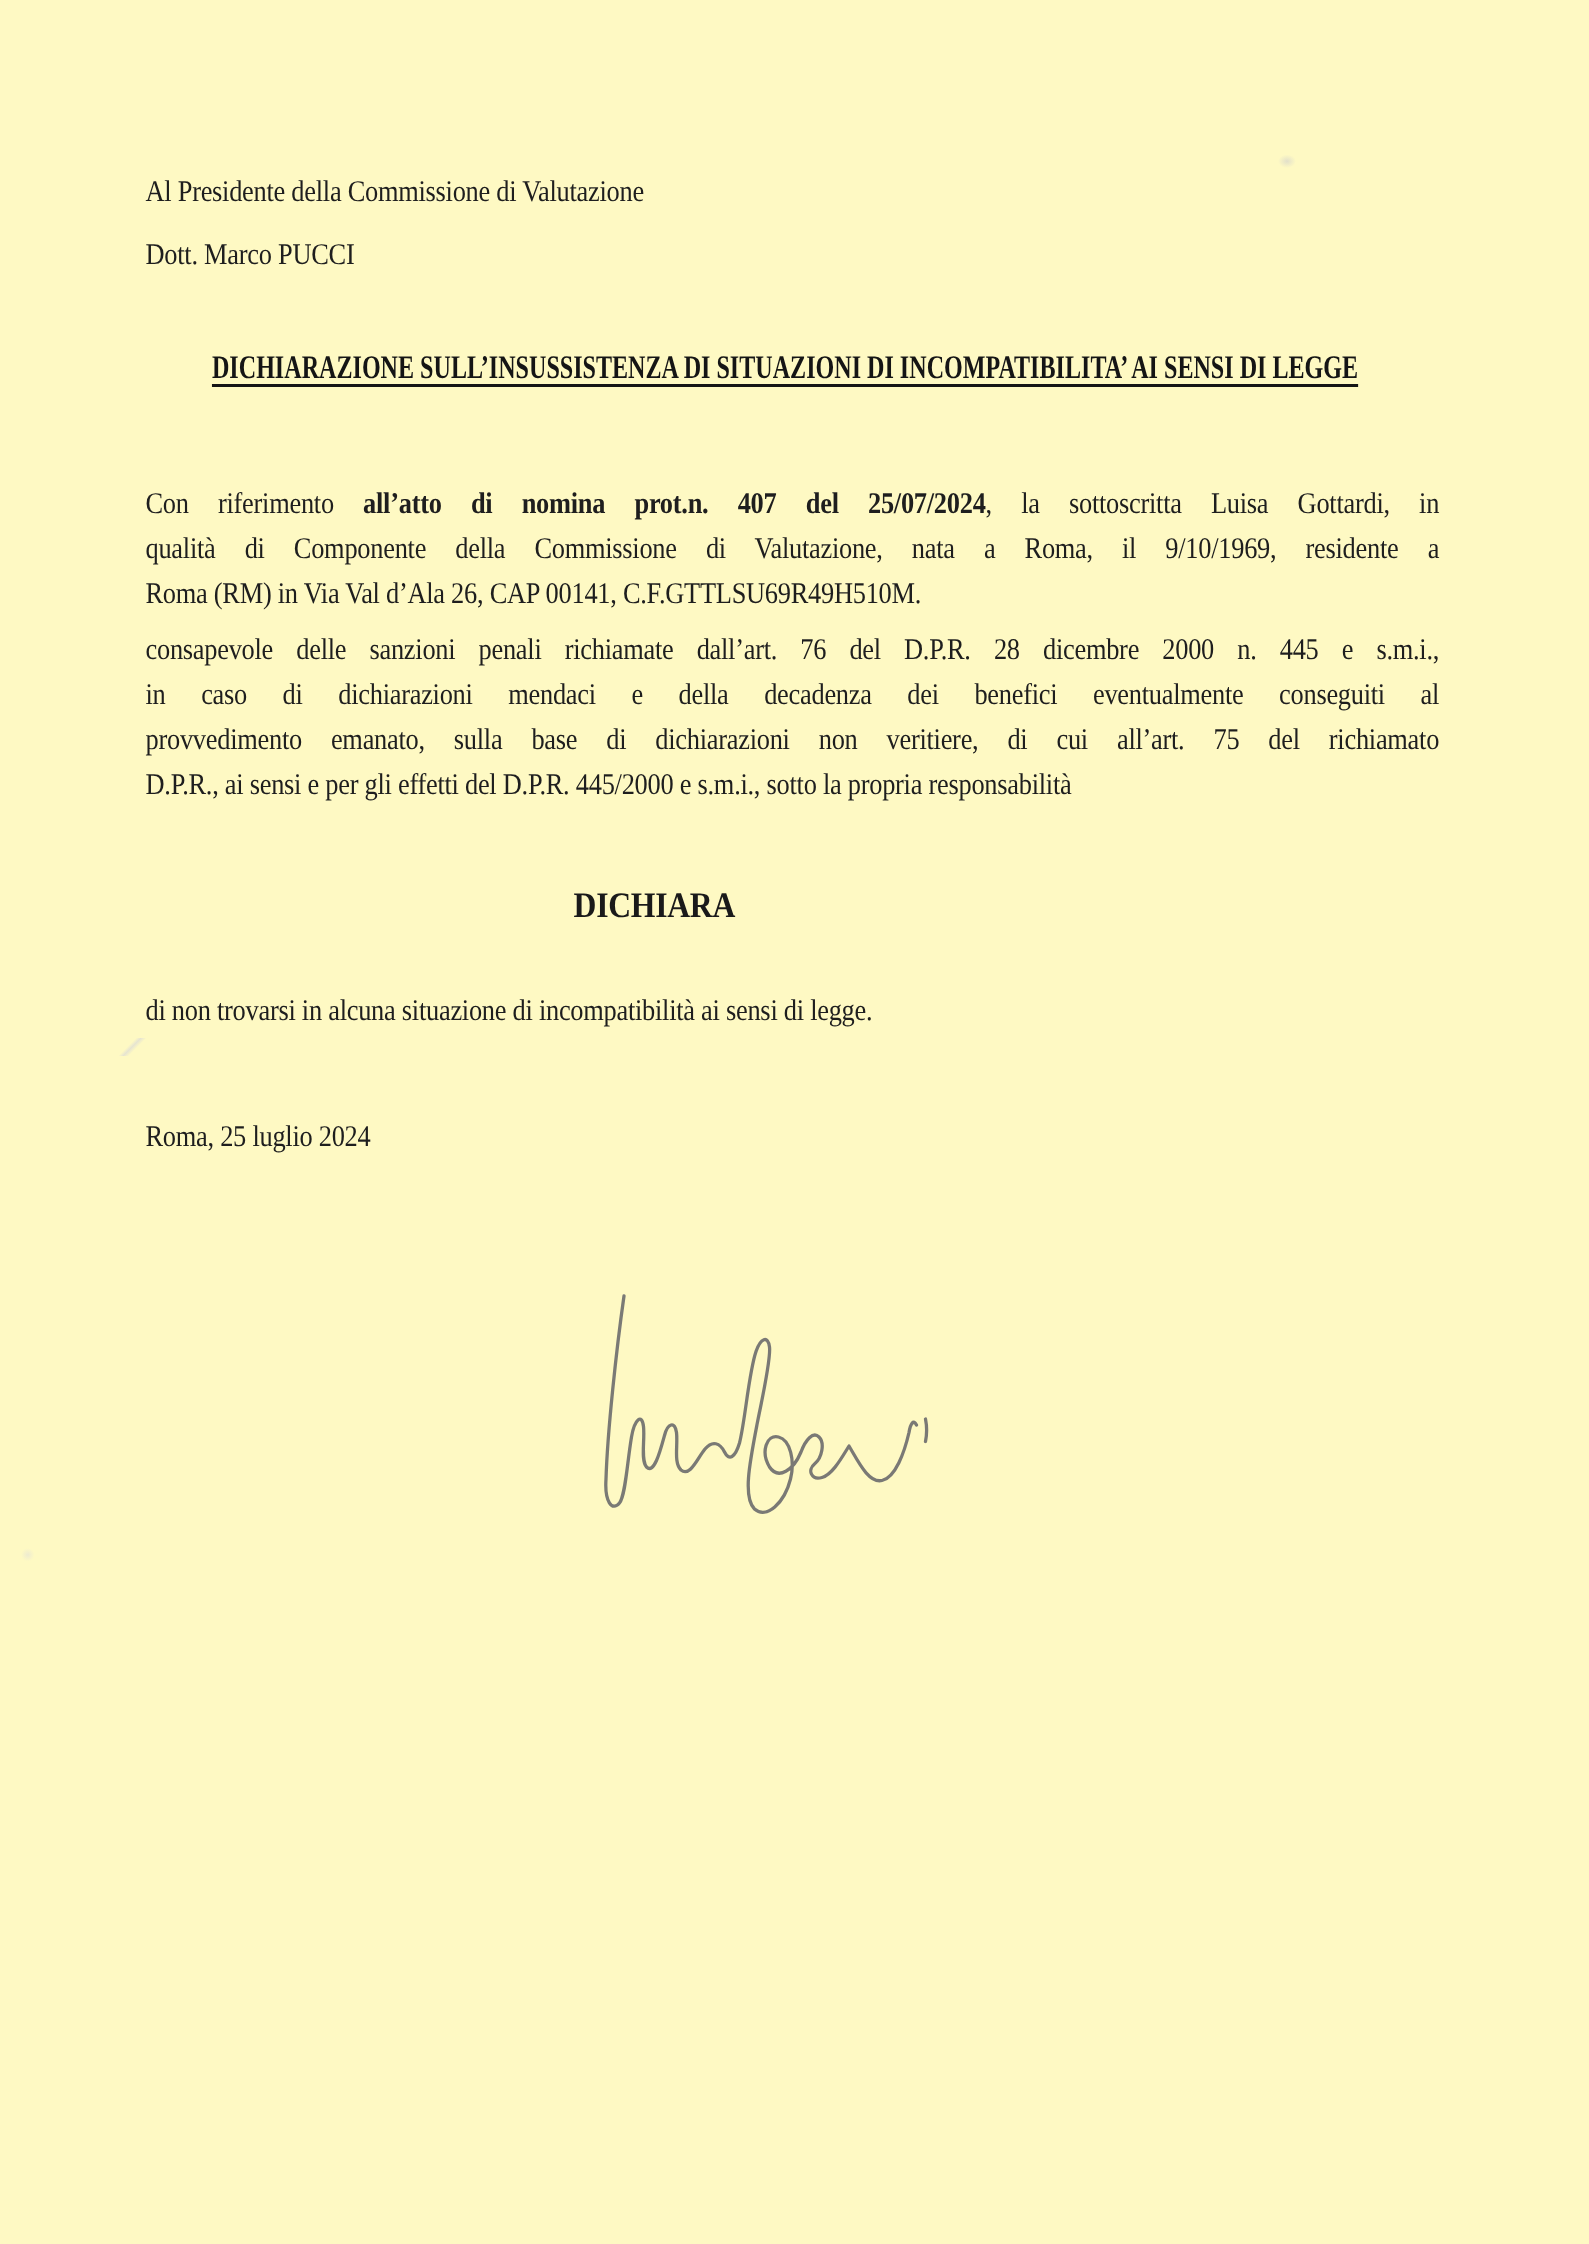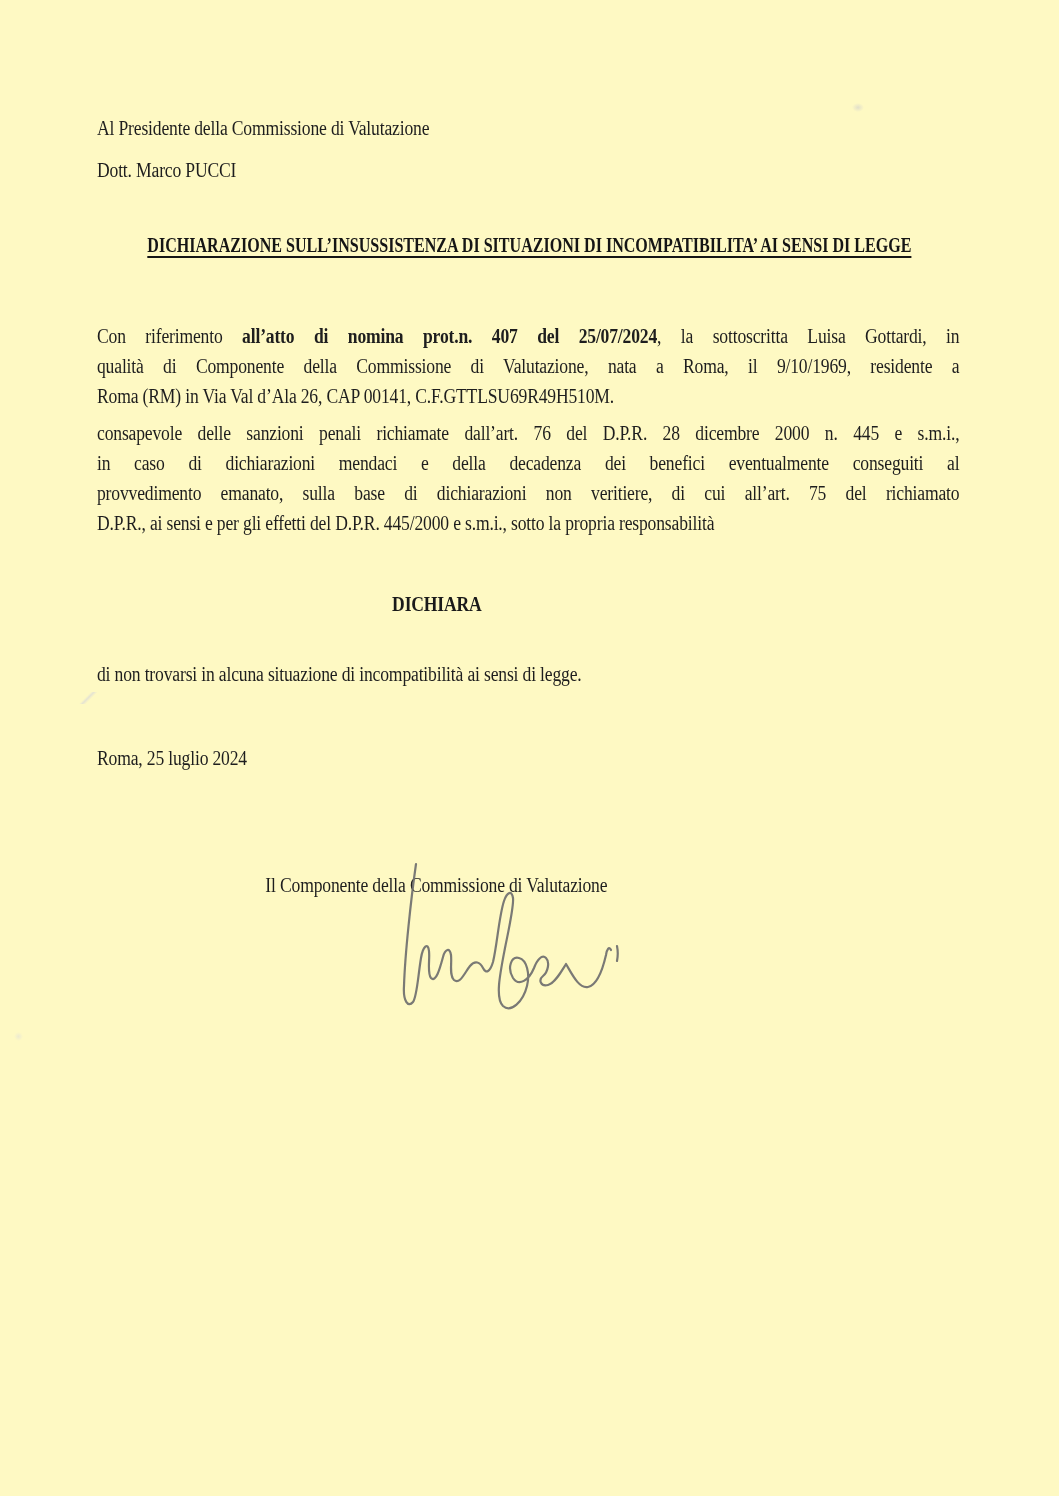--- a/index.html
+++ b/index.html
@@ -27,37 +27,37 @@
     letter-spacing: -0.2px;
     white-space: nowrap;
     transform: scaleX(0.88);
     transform-origin: 0 50%;
   }
   .center-row {
     position: absolute;
     left: 0;
     width: 873px;
     text-align: center;
-    font-size: 20px;
+    font-size: 24px;
     line-height: 30px;
     letter-spacing: -0.2px;
     white-space: nowrap;
   }
   .center-row > span {
     display: inline-block;
     transform: scaleX(0.88);
   }
   .center-row.name-row > span {
     transform: translateX(-17px) scaleX(0.88);
   }
   .title-row {
     position: absolute;
     left: 0;
     top: 230px;
-    width: 1059px;
+    width: 872px;
     text-align: center;
     white-space: nowrap;
   }
   .title-text {
     display: inline-block;
     font-size: 22px;
     line-height: 30px;
     font-weight: 700;
     color: #151515;
     letter-spacing: 0;
@@ -141,23 +141,20 @@
   </div>
 
   <div class="center-row declare-row" style="top:589px">
     <span>DICHIARA</span>
   </div>
 
   <div class="textline" style="top:659px">di non trovarsi in alcuna situazione di incompatibilità ai sensi di legge.</div>
 
   <div class="textline" style="top:743px">Roma, 25 luglio 2024</div>
 
-  <div class="center-row" style="top:870px">
-    <span>Il Componente della Commissione di Valutazione</span>
-  </div>
 
   <svg class="sig-svg" viewBox="0 0 240 162" aria-hidden="true">
     <g fill="none" stroke="#6f6f6f" stroke-width="2.2" stroke-linecap="round" stroke-linejoin="round" opacity="0.92">
       <path d="M 26,10
                C 21,45 15,100 14,132
                C 13,147 18,154 23,148
                C 27,143 28,122 31,104
                C 33,92 38,88 39,97
                C 40,106 37,119 41,124
                C 46,129 50,114 53,103

